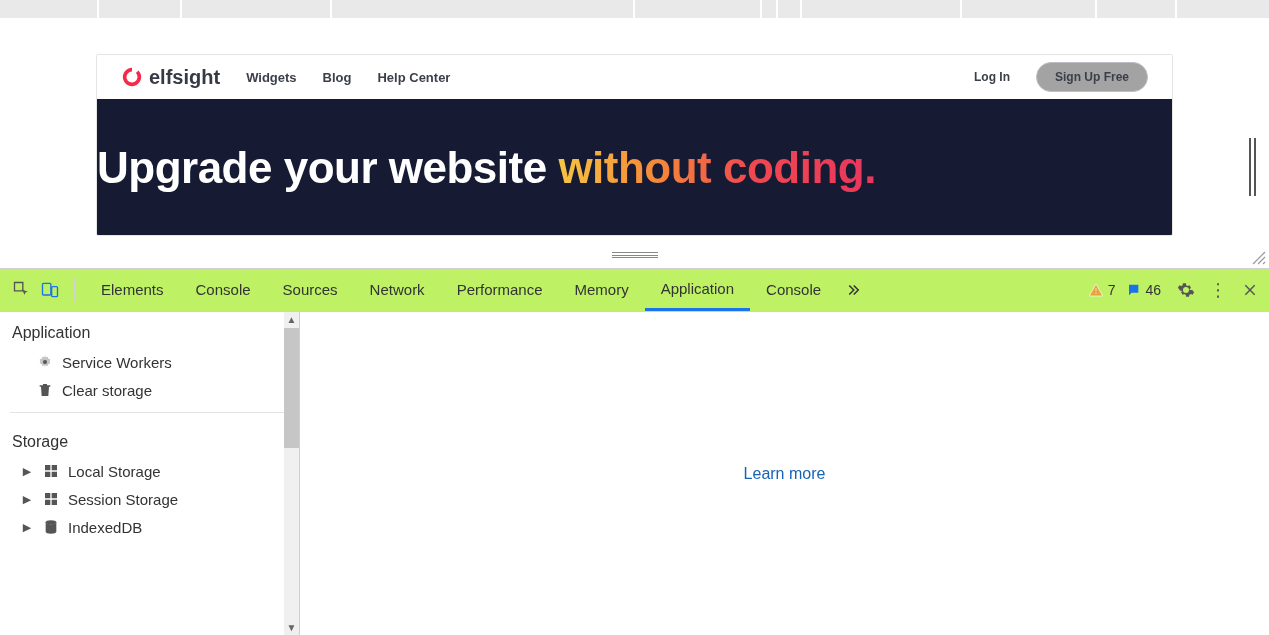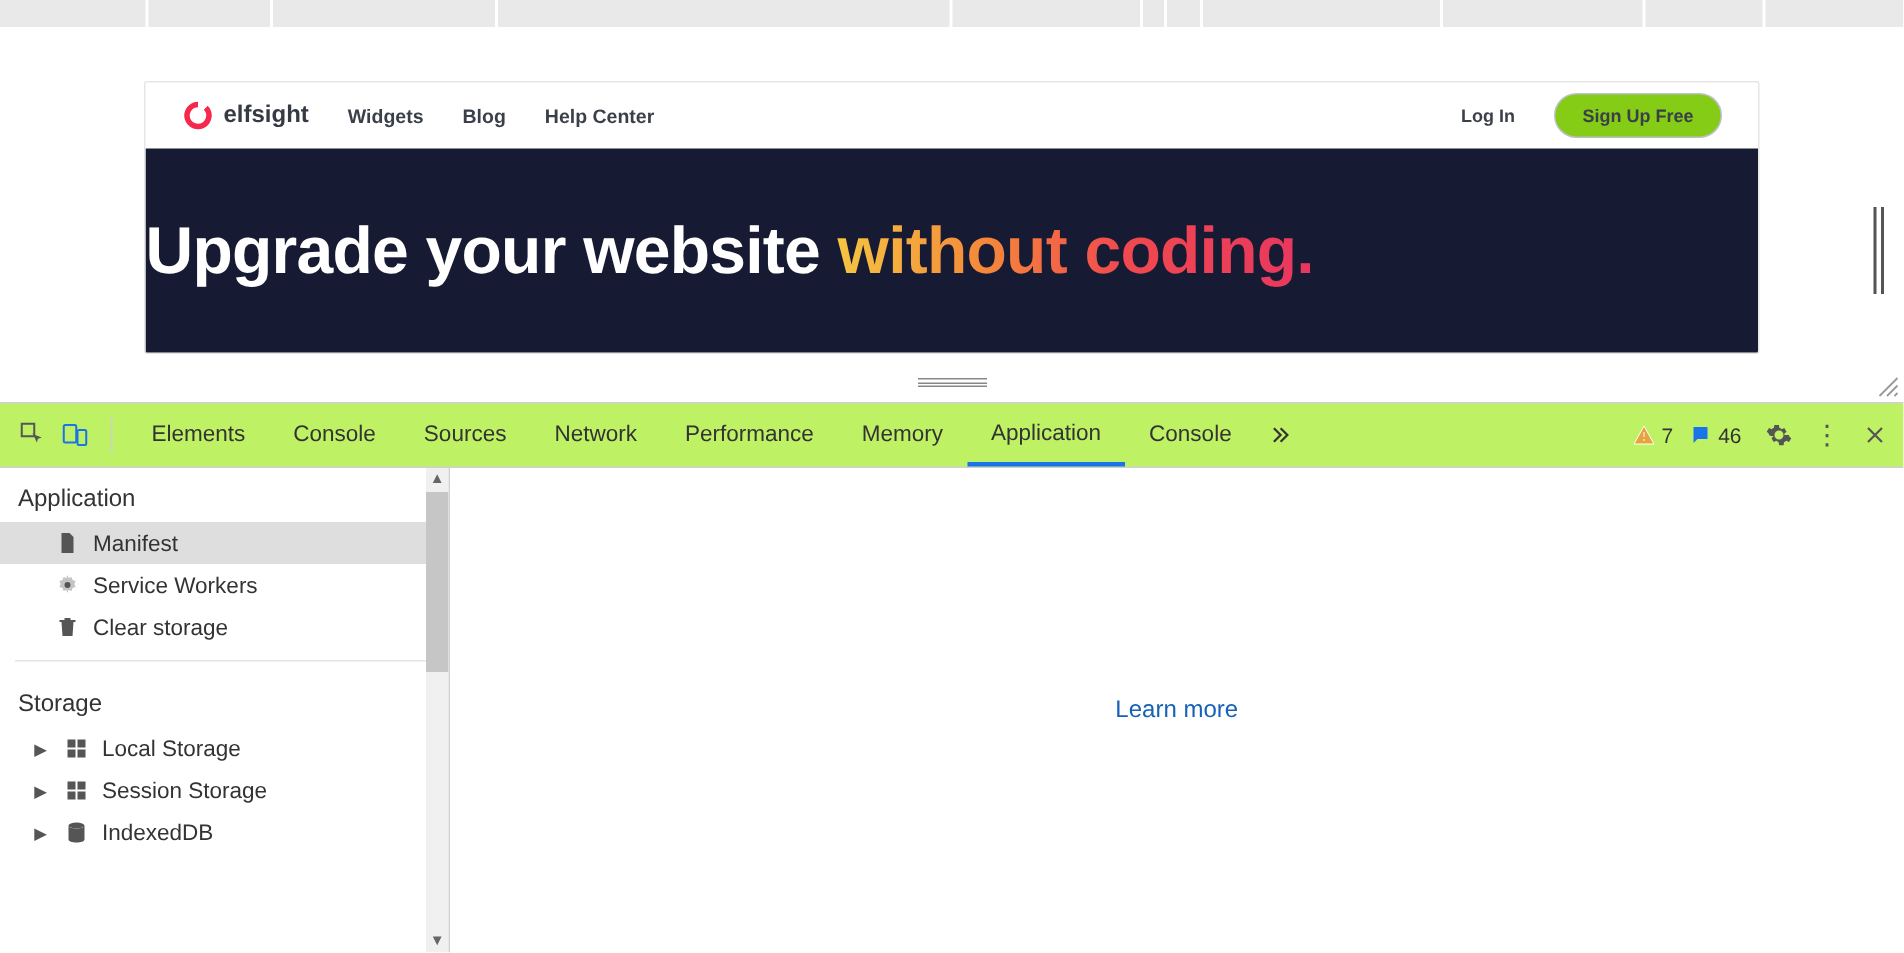--- a/index.html
+++ b/index.html
@@ -6,26 +6,26 @@
 body { width: 1269px; height: 635px; background: #fff; overflow: hidden; position: relative; }
 
 
 .ruler { height: 18px; background: #e9e9e9; position: relative; }
 .ruler .tick { position: absolute; top: 0; width: 2px; height: 18px; background: #fff; }
 
 
 .viewport { height: 250px; position: relative; background: #fff; padding: 36px 96px 0 96px; }
 .site-card { background: #fff; border: 1px solid #e5e5e5; border-radius: 2px; overflow: hidden; position: relative; height: 182px; }
 .site-header { height: 44px; display: flex; align-items: center; padding: 0 24px; gap: 26px; background: #fff; }
-.logo { display: flex; align-items: center; gap: 6px; font-weight: 700; font-size: 16px; color: #363a44; }
+.logo { display: flex; align-items: center; gap: 6px; font-weight: 700; font-size: 20px; color: #363a44; }
 .logo .mark { width: 22px; height: 22px; color: #f6284b; }
 .nav-link { font-size: 13px; font-weight: 600; color: #3a3f4a; cursor: pointer; }
 .site-header .spacer { flex: 1; }
 .login { font-size: 12px; font-weight: 600; color: #3a3f4a; cursor: pointer; }
-.signup-btn { border: 1px solid #bdbfc6; border-radius: 18px; padding: 7px 18px; font-size: 12px; font-weight: 600; color: #3a3f4a; background: #84cc16; cursor: pointer; }
+.signup-btn { border: 1px solid #bdbfc6; border-radius: 18px; padding: 7px 18px; font-size: 12px; font-weight: 600; color: #3a3f4a; background: #a3a3a3; cursor: pointer; }
 .hero { background: #161b33; height: 138px; display: flex; align-items: center; }
 .hero-text { font-weight: 800; font-size: 44px; color: #fff; letter-spacing: -0.5px; }
 .hero-text .grad { background: linear-gradient(90deg, #f5c542 0%, #f58a3a 30%, #f0494f 60%, #e8365f 100%); -webkit-background-clip: text; background-clip: text; color: transparent; }
 .bracket { position: absolute; right: 6px; top: 120px; width: 18px; height: 58px; }
 .bracket-bar { width: 1.5px; height: 100%; background: #555; position: absolute; }
 .bracket-bar.b1 { left: 4px; }
 .bracket-bar.b2 { left: 9px; }
 .drag-handle { position: absolute; left: 50%; transform: translateX(-50%); bottom: 10px; width: 46px; height: 6px; display:flex; flex-direction:column; gap:2px; cursor: ns-resize;}
 .drag-handle div { height:1px; background:#888; }
 .resize-grip { position: absolute; right: 2px; bottom: 2px; width: 16px; height: 16px; color: #888; }
@@ -182,28 +182,20 @@
           <path stroke="currentColor" stroke-width="2.2" d="M5 5l14 14M19 5L5 19"></path>
         </svg>
     </div>
   </div>
 </div>
 
 <div class="dt-body">
   <div class="dt-sidebar">
 
     <div class="sb-section-title">Application</div>
-    <div class="sb-item selected">
-      <span class="ic">
-          <svg viewBox="0 0 24 24" width="16" height="16">
-            <path fill="currentColor" d="M6 2h8l4 4v16H6V2z"></path>
-          </svg>
-        </span>
-      <span>Manifest</span>
-    </div>
     <div class="sb-item">
       <span class="ic">
           <svg viewBox="0 0 24 24" width="16" height="16">
             <circle cx="12" cy="12" r="3" fill="currentColor"></circle>
             <path fill="currentColor" d="M12 2l1 3 3-1 1 3 3 1-1 3 1 3-3 1-1 3-3-1-1 3-1-3-3 1-1-3-3-1 1-3-1-3 3-1 1-3 3 1 1-3z" opacity=".35"></path>
           </svg>
         </span>
       <span>Service Workers</span>
     </div>
     <div class="sb-item">

